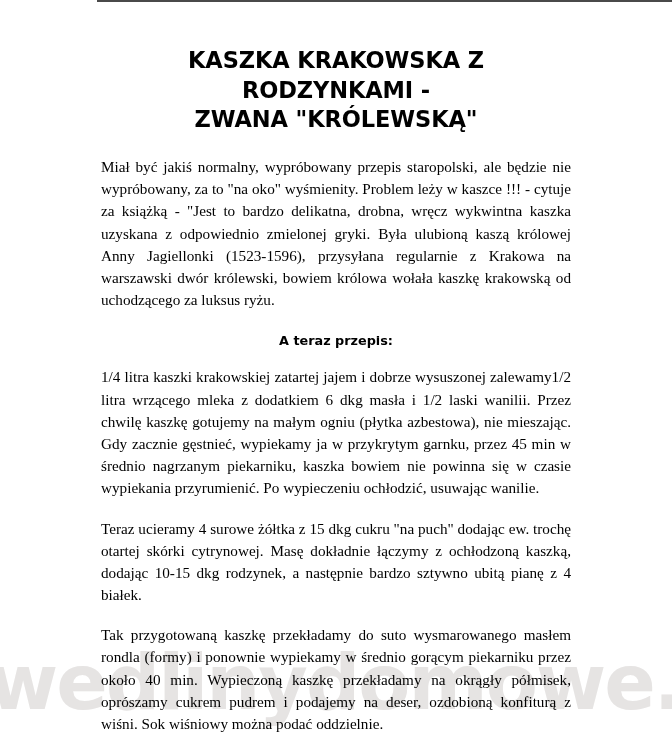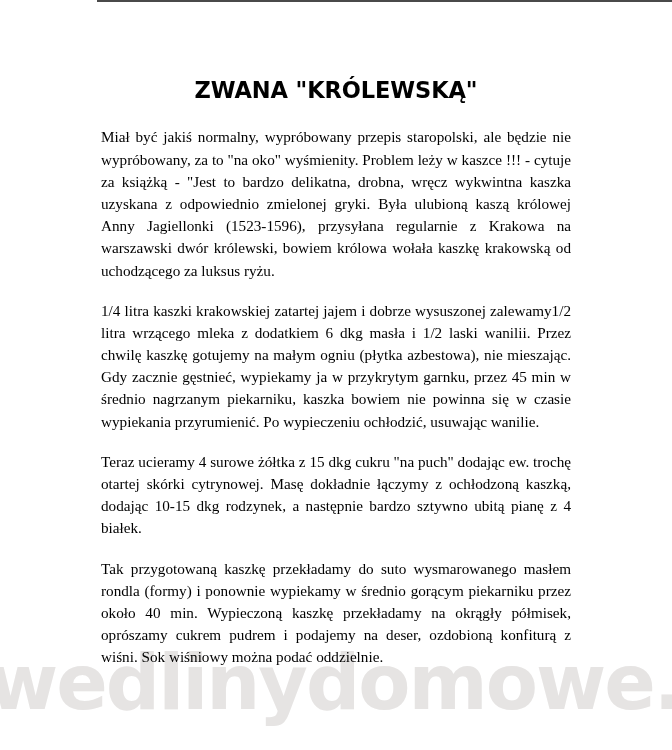--- a/index.html
+++ b/index.html
@@ -105,26 +105,27 @@
 
 <div class="top-rule"></div>
 
 <div class="watermark">wedlinydomowe.pl</div>
 
 <div class="page">
   <div class="content">
 
 
     <h1 class="recipe-title">
-      <br>
+      <span>KASZKA KRAKOWSKA Z RODZYNKAMI -</span><br>
       <span>ZWANA "KRÓLEWSKĄ"</span>
     </h1>
 
     <p class="body first">Miał być jakiś normalny, wypróbowany przepis staropolski, ale będzie nie wypróbowany, za to "na oko" wyśmienity. Problem leży w kaszce !!! - cytuje za książką - "Jest to bardzo delikatna, drobna, wręcz wykwintna kaszka uzyskana z odpowiednio zmielonej gryki. Była ulubioną kaszą królowej Anny Jagiellonki (1523-1596), przysyłana regularnie z Krakowa na warszawski dwór królewski, bowiem królowa wołała kaszkę krakowską od uchodzącego za luksus ryżu.</p>
 
+    <div class="section-heading">A teraz przepis:</div>
 
     <p class="body">1/4 litra kaszki krakowskiej zatartej jajem i dobrze wysuszonej zalewamy1/2 litra wrzącego mleka z dodatkiem 6 dkg masła i 1/2 laski wanilii. Przez chwilę kaszkę gotujemy na małym ogniu (płytka azbestowa), nie mieszając. Gdy zacznie gęstnieć, wypiekamy ja w przykrytym garnku, przez 45 min w średnio nagrzanym piekarniku, kaszka bowiem nie powinna się w czasie wypiekania przyrumienić. Po wypieczeniu ochłodzić, usuwając wanilie.</p>
 
     <p class="body">Teraz ucieramy 4 surowe żółtka z 15 dkg cukru "na puch" dodając ew. trochę otartej skórki cytrynowej. Masę dokładnie łączymy z ochłodzoną kaszką, dodając 10-15 dkg rodzynek, a następnie bardzo sztywno ubitą pianę z 4 białek.</p>
 
     <p class="body">Tak przygotowaną kaszkę przekładamy do suto wysmarowanego masłem rondla (formy) i ponownie wypiekamy w średnio gorącym piekarniku przez około 40 min. Wypieczoną kaszkę przekładamy na okrągły półmisek, oprószamy cukrem pudrem i podajemy na deser, ozdobioną konfiturą z wiśni. Sok wiśniowy można podać oddzielnie.</p>
 
   </div>
 </div>
 

